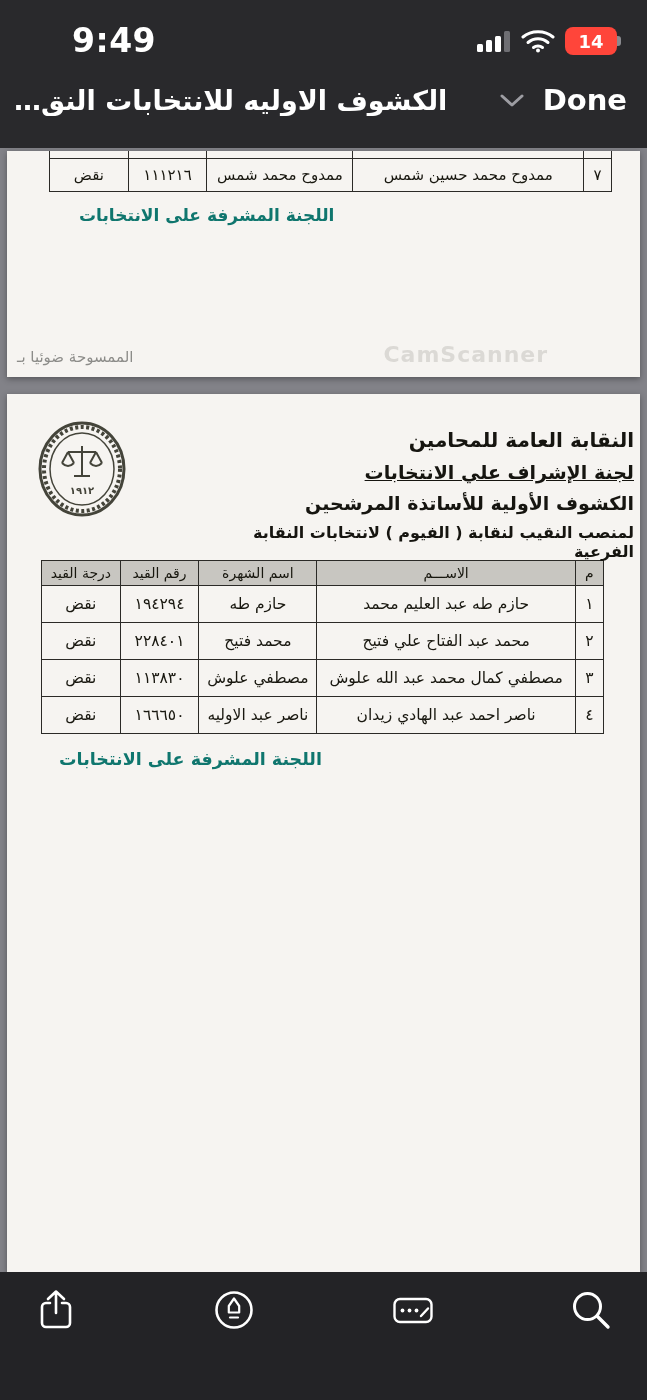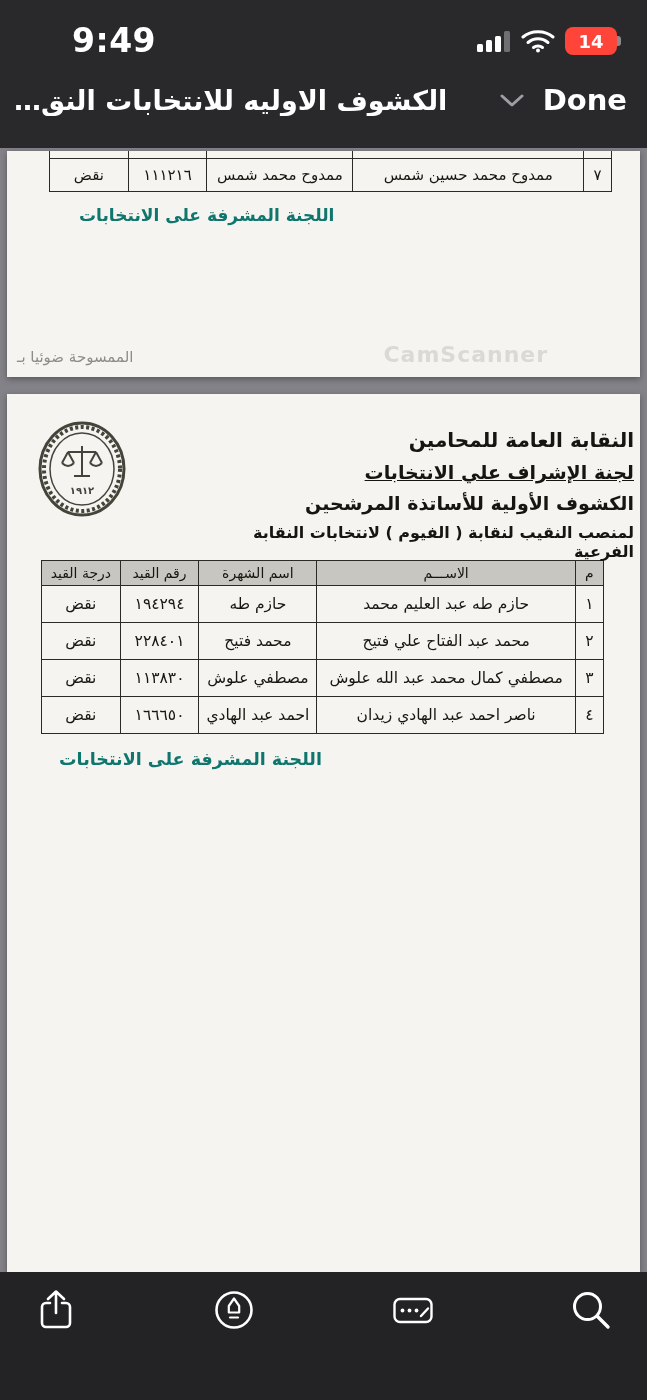--- a/index.html
+++ b/index.html
@@ -200,21 +200,21 @@
       <tr>
         <td>٣</td>
         <td>مصطفي كمال محمد عبد الله علوش</td>
         <td>مصطفي علوش</td>
         <td>١١٣٨٣٠</td>
         <td>نقض</td>
       </tr>
       <tr>
         <td>٤</td>
         <td>ناصر احمد عبد الهادي زيدان</td>
-        <td>احمد عبد الهادي</td>
+        <td>ناصر عبد الاوليه</td>
         <td>١٦٦٦٥٠</td>
         <td>نقض</td>
       </tr>
     </tbody>
       </table>
 
     <div class="committee p2-committee">اللجنة المشرفة على الانتخابات</div>
   </div>
 </div>
 

